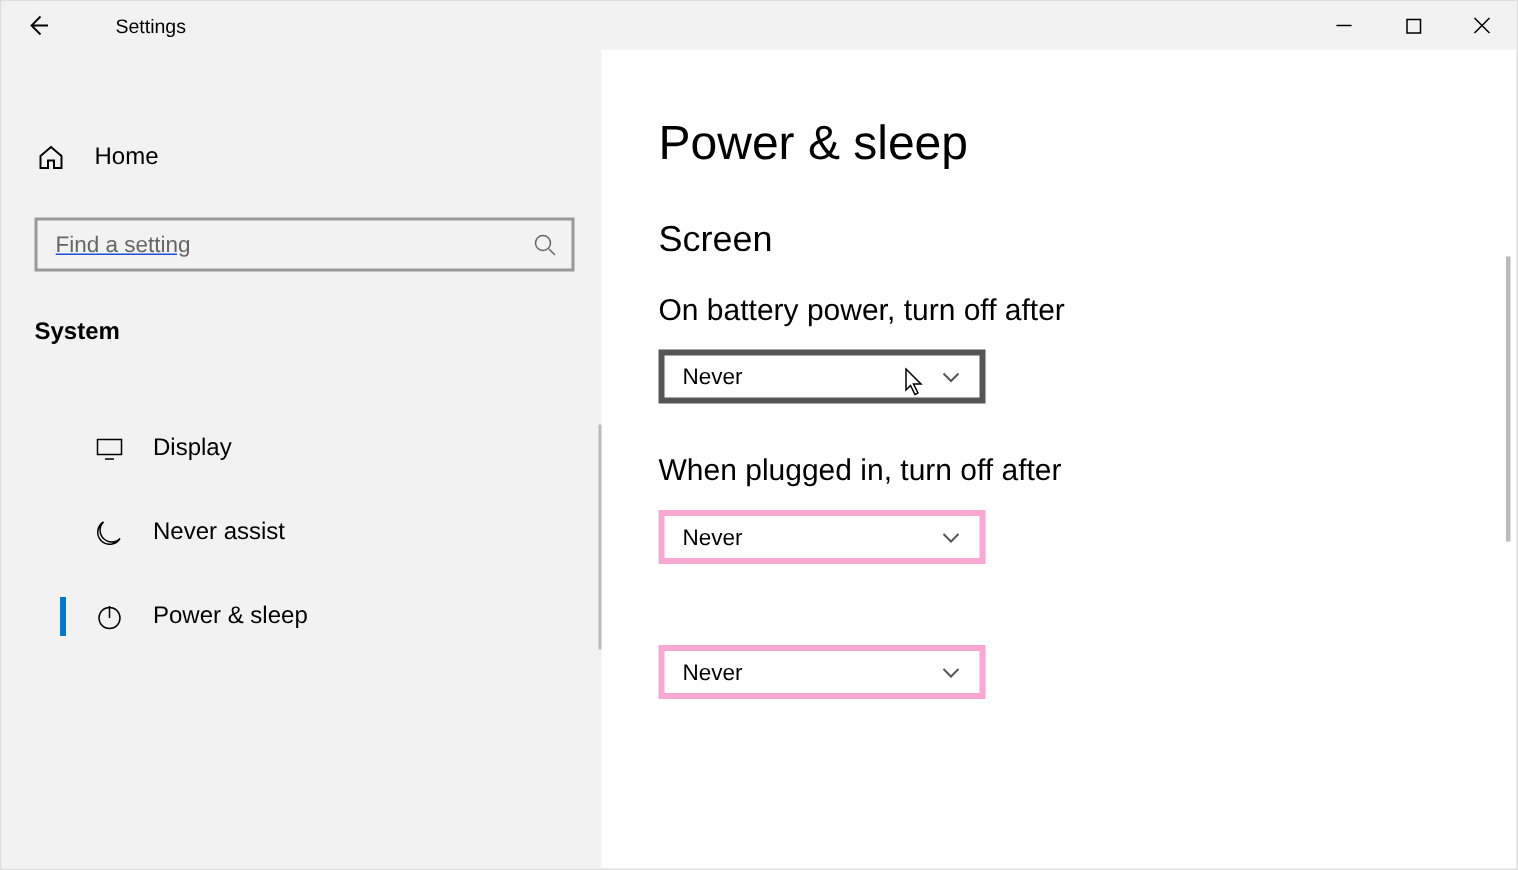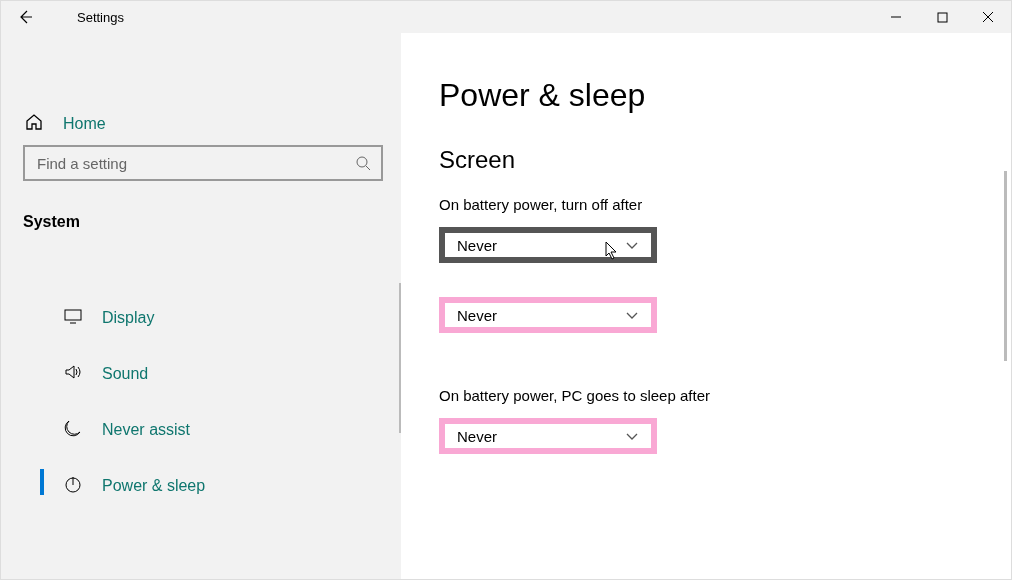--- a/index.html
+++ b/index.html
@@ -51,24 +51,24 @@
   .sidebar {
     width: 400px;
     background: #f2f2f2;
     padding-top: 44px;
     position: relative;
     flex-shrink: 0;
   }
   .nav-row, .nav-home {
     height: 56px;
     display: flex;
-    align-items: flex-end;
+    align-items: center;
     padding-left: 22px;
     font-size: 16px;
-    color: #0f766e;
+    color: #000000;
   }
   .nav-home { margin-bottom: 12px; }
   .nav-icon {
     width: 22px;
     height: 22px;
     display:flex;
     align-items:center;
     justify-content:center;
     margin-right: 18px;
     flex-shrink:0;
@@ -83,22 +83,23 @@
     display:flex;
     align-items:center;
     padding: 0 10px;
   }
   .search-input {
     flex:1;
     border:none;
     background:transparent;
     font-size:15px;
     font-style: normal;
-    color:#4d7c0f;
+    color:#1d4ed8;
     outline:none;
+    text-decoration:underline;
   }
   .search-input::placeholder { color:#666; }
   .cat-label {
     font-weight:700;
     font-size:16px;
     padding: 14px 0 14px 22px;
   }
   .nav-list { margin-top: 26px; position:relative;padding-left:39px; }
   .nav-row.active::before {
     content:"";
@@ -126,27 +127,27 @@
     font-weight:400;
     font-size:32px;
     margin:0 0 32px 0;
   }
   h2.section {
     font-weight:400;
     font-size:24px;
     margin: 0 0 22px 0;
   }
   .field-label {
-    font-size:15px;
+    font-size:20px;
     margin: 0 0 14px 0;
   }
   .select {
     width: 218px;
     height: 36px;
-    border: 6px solid #f9a8d4;
+    border: 4px solid #f9a8d4;
     display:flex;
     align-items:center;
     padding: 0 12px;
     font-size:15px;
     margin-bottom: 34px;
     position:relative;
   }
   .select.focused {
     border-color:#555;
   }
@@ -223,29 +224,20 @@
 
     <div class="nav-list">
       <div class="nav-row">
         <span class="nav-icon">
             <svg width="20" height="20" viewBox="0 0 20 20">
               <rect x="2" y="4" width="16" height="10" stroke="#000" fill="none"></rect>
               <path d="M7 17 H13" stroke="#000"></path>
             </svg>
           </span>
         <span>Display</span>
-      </div>
-      <div class="nav-row">
-        <span class="nav-icon">
-            <svg width="20" height="20" viewBox="0 0 20 20">
-              <path d="M3 8 H6 L11 4 V16 L6 12 H3 Z" stroke="#000" fill="none"></path>
-              <path d="M13 7 Q15 10 13 13 M15 5 Q19 10 15 15" stroke="#000" fill="none"></path>
-            </svg>
-          </span>
-        <span>Sound</span>
       </div>
       <div class="nav-row">
         <span class="nav-icon">
             <svg width="20" height="20" viewBox="0 0 20 20">
               <path d="M6 3 A8 8 0 1 0 17 14 A6 6 0 0 1 6 3 Z" stroke="#000" fill="none"></path>
             </svg>
           </span>
         <span>Never assist</span>
       </div>
       <div class="nav-row active" style="position:relative">
@@ -274,32 +266,32 @@
             <path d="M2 5 L7 10 L12 5" stroke="#555" fill="none" stroke-width="1.3"></path>
           </svg>
         </span>
       <span class="cursor" style="left:160px; top:8px;">
         <svg width="16" height="20" viewBox="0 0 16 20">
             <path d="M1 1 L1 15 L4 12 L7 18 L9 17 L6 11 L11 11 Z" fill="#fff" stroke="#000"></path>
           </svg>
       </span>
     </div>
 
+    <div class="field-label">When plugged in, turn off after</div>
     <div class="select">
       <span>Never</span>
       <span class="chev">
           <svg width="14" height="14" viewBox="0 0 14 14">
             <path d="M2 5 L7 10 L12 5" stroke="#555" fill="none" stroke-width="1.3"></path>
           </svg>
         </span>
     </div>
 
     <div style="height:20px"></div>
 
-    <div class="field-label">On battery power, PC goes to sleep after</div>
     <div class="select">
       <span>Never</span>
       <span class="chev">
           <svg width="14" height="14" viewBox="0 0 14 14">
             <path d="M2 5 L7 10 L12 5" stroke="#555" fill="none" stroke-width="1.3"></path>
           </svg>
         </span>
     </div>
 
     <div class="main-scroll"></div>

